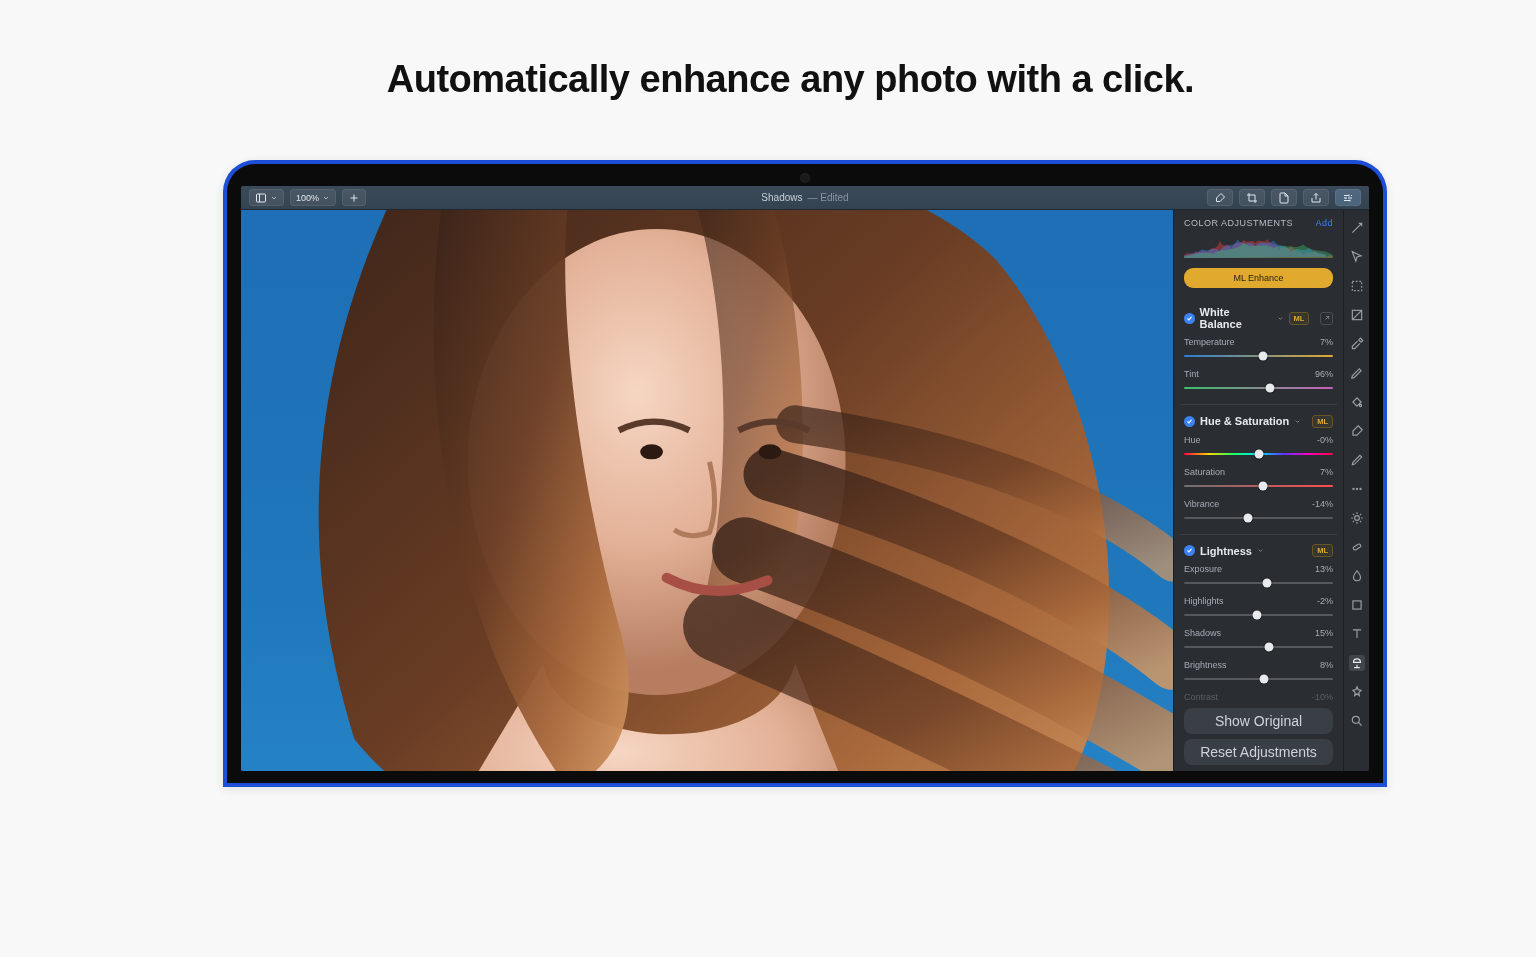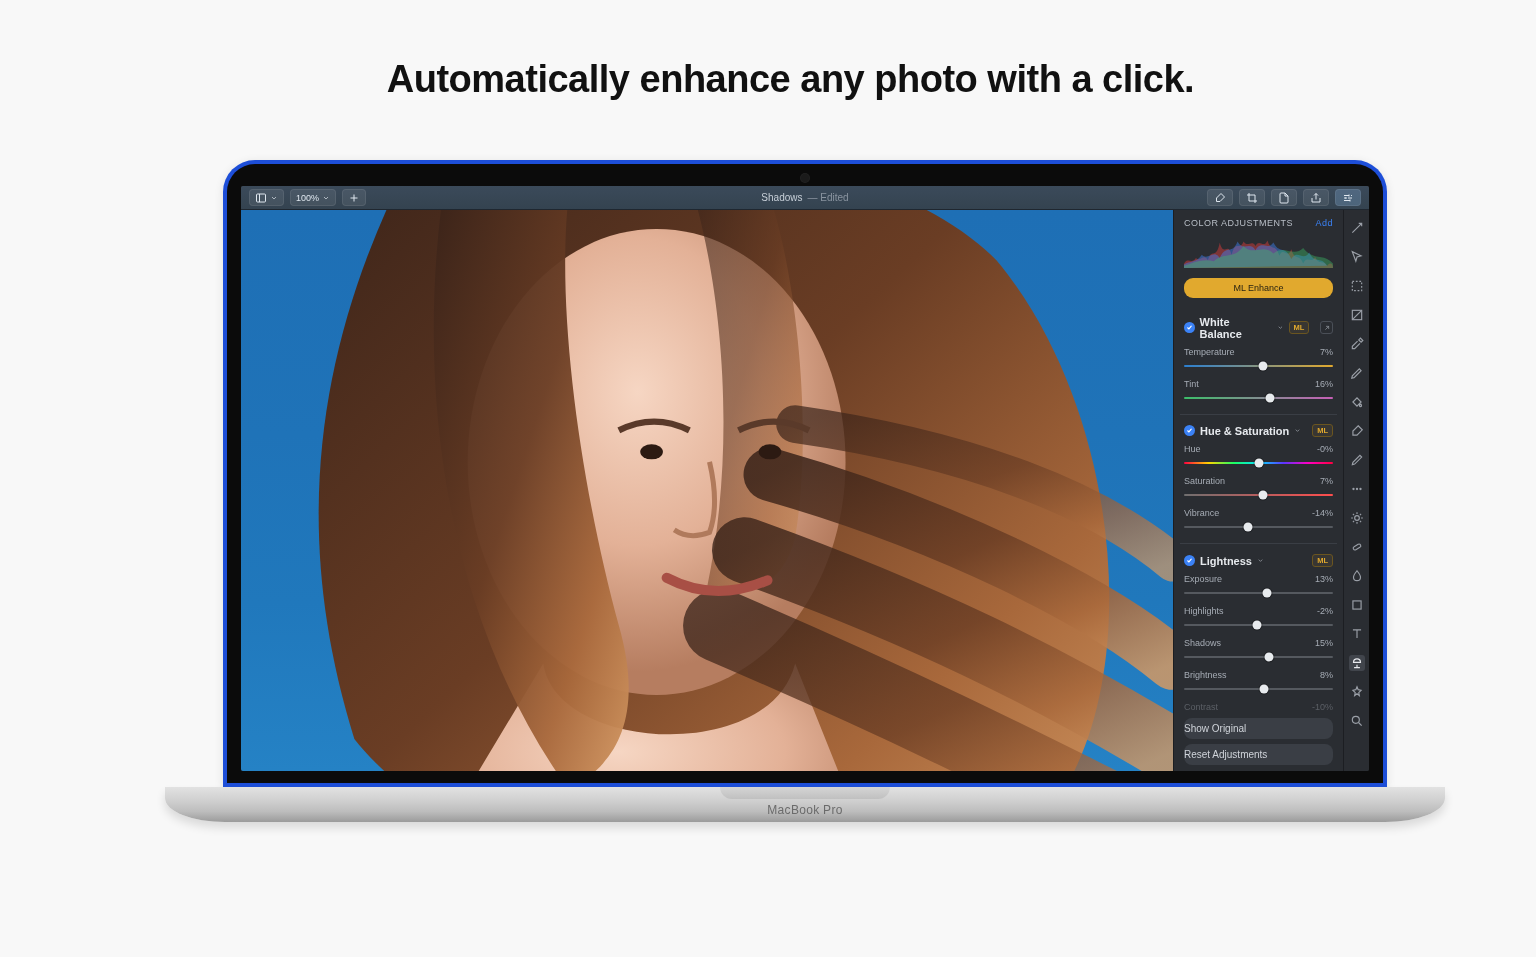--- a/index.html
+++ b/index.html
@@ -58,21 +58,21 @@
   .track.temp { background:linear-gradient(90deg,#2b7fd1,#e1a92e);}
   .track.tint { background:linear-gradient(90deg,#3cbf6a,#c65fb6);}
   .track.hue  { background:linear-gradient(90deg,#ff0040,#ffd500,#1cff62,#00e0ff,#5b36ff,#ff00c3,#ff0040);}
   .track.sat  { background:linear-gradient(90deg,#6f6f6f,#ff4d4d);}
   .knob { position:absolute; top:50%; width:9px; height:9px; background:#e8ebee; border-radius:50%; transform:translate(-50%,-50%); box-shadow:0 0 0 1px rgba(0,0,0,0.3);}
 
   .gh-sep { height:1px; background:#3a3e45; margin:10px -4px 0 -4px; }
   .dim-row { opacity:0.38; }
 
   .panel-actions { margin-top:auto; display:flex; flex-direction:column; gap:5px; padding-top:6px;}
-  .panel-actions .pbtn { background:#3a3e45; color:#cfd3d9; font-size:10px; padding:5px 0; border-radius:8px; cursor:pointer; }
+  .panel-actions .pbtn { background:#3a3e45; color:#cfd3d9; font-size:14px; text-align:center; padding:5px 0; border-radius:8px; cursor:pointer; }
 
   
   .tools { width:26px; background:#2a2d32; border-left:1px solid #1c1e22; display:flex; flex-direction:column; align-items:center; padding-top:10px; gap:13px; }
   .tool { width:16px; height:16px; display:flex; align-items:center; justify-content:center; color:#9a9fa7; cursor:pointer; border-radius:3px; }
   .tool.active { color:#e8eaee; background:#41454c; padding:1px;}
   .tool svg { width:14px; height:14px; }
 </style>
 </head>
 <body>
 
@@ -234,21 +234,21 @@
                   <span>7%</span>
                 </div>
               <div class="slider">
                   <div class="track temp"></div>
                   <div class="knob" style="left: 53%;"></div>
                 </div>
             </div>
             <div class="slider-row">
               <div class="slider-lab">
                   <span>Tint</span>
-                  <span>16%</span>
+                  <span>96%</span>
                 </div>
               <div class="slider">
                   <div class="track tint"></div>
                   <div class="knob" style="left: 58%;"></div>
                 </div>
             </div>
             <div class="gh-sep"></div>
 
             <div class="group-head" style="margin-top:10px;">
               <span class="gh-check">
@@ -453,17 +453,13 @@
                 <svg viewBox="0 0 24 24">
                   <circle cx="10" cy="10" r="6" stroke="currentColor" stroke-width="2" fill="none"></circle>
                   <path d="M20 20l-5-5" stroke="currentColor" stroke-width="2"></path>
                 </svg>
               </div>
             </div>
         </div>
       </div>
     </div>
   </div>
-  <div class="base">
-    <div class="notch"></div>
-    <div class="brand">MacBook Pro</div>
-  </div>
 </div>
 
 </body></html>

